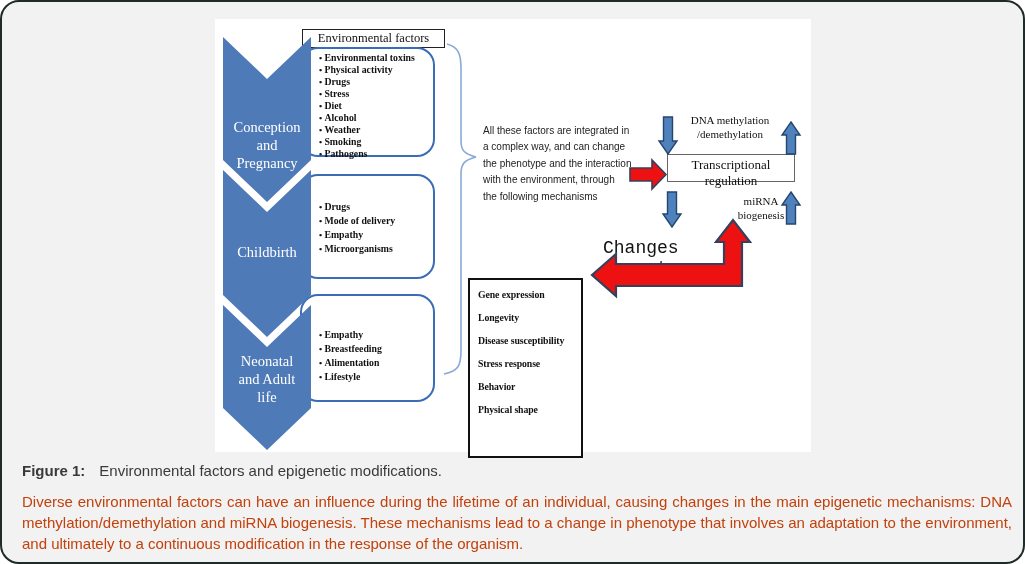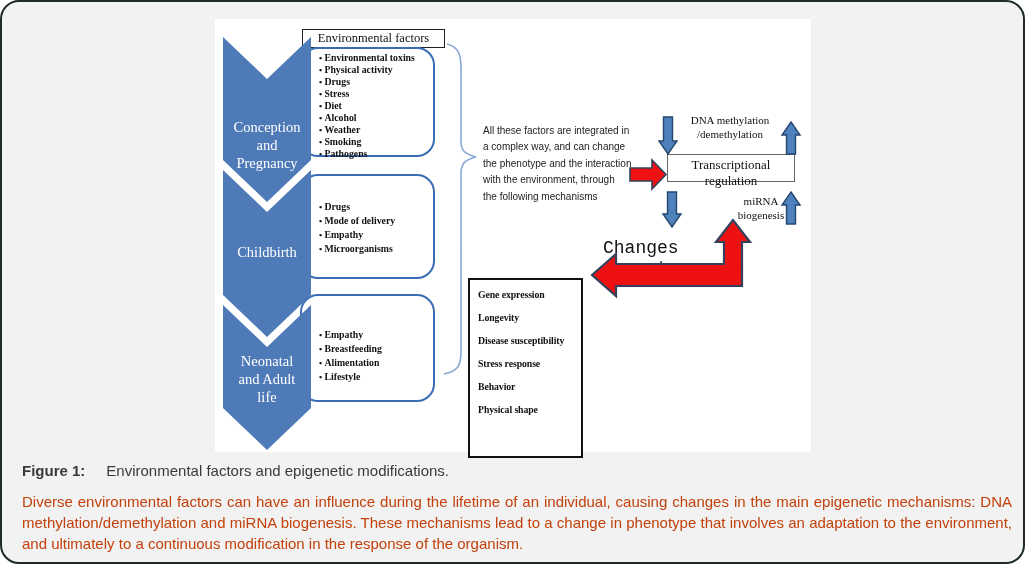--- a/index.html
+++ b/index.html
@@ -47,21 +47,21 @@
   }
   .outcomes{
     position:absolute;left:253px;top:251px;width:115px;height:180px;background:#fff;
     border:2px solid #111;box-sizing:border-box;padding:9px 2px 12px 8px;margin-top:8px;
   }
   .outcomes .oi{
     font-family:"Liberation Serif",serif;font-weight:bold;font-size:9.8px;
     line-height:12px;letter-spacing:-0.1px;color:#111;margin-bottom:11px;
   }
   .caption{position:absolute;left:20px;top:460px;font-size:15px;color:#3a3a3a;}
-  .caption .cl{font-weight:bold;margin-right:21px;}
+  .caption .cl{font-weight:bold;margin-right:14px;}
   .bodytext{
     position:absolute;left:20px;top:489px;width:990px;font-size:15px;line-height:21px;
     color:#c2410c;text-align:justify;
   }
 </style>
 </head>
 <body>
 
 <div class="card">
 

